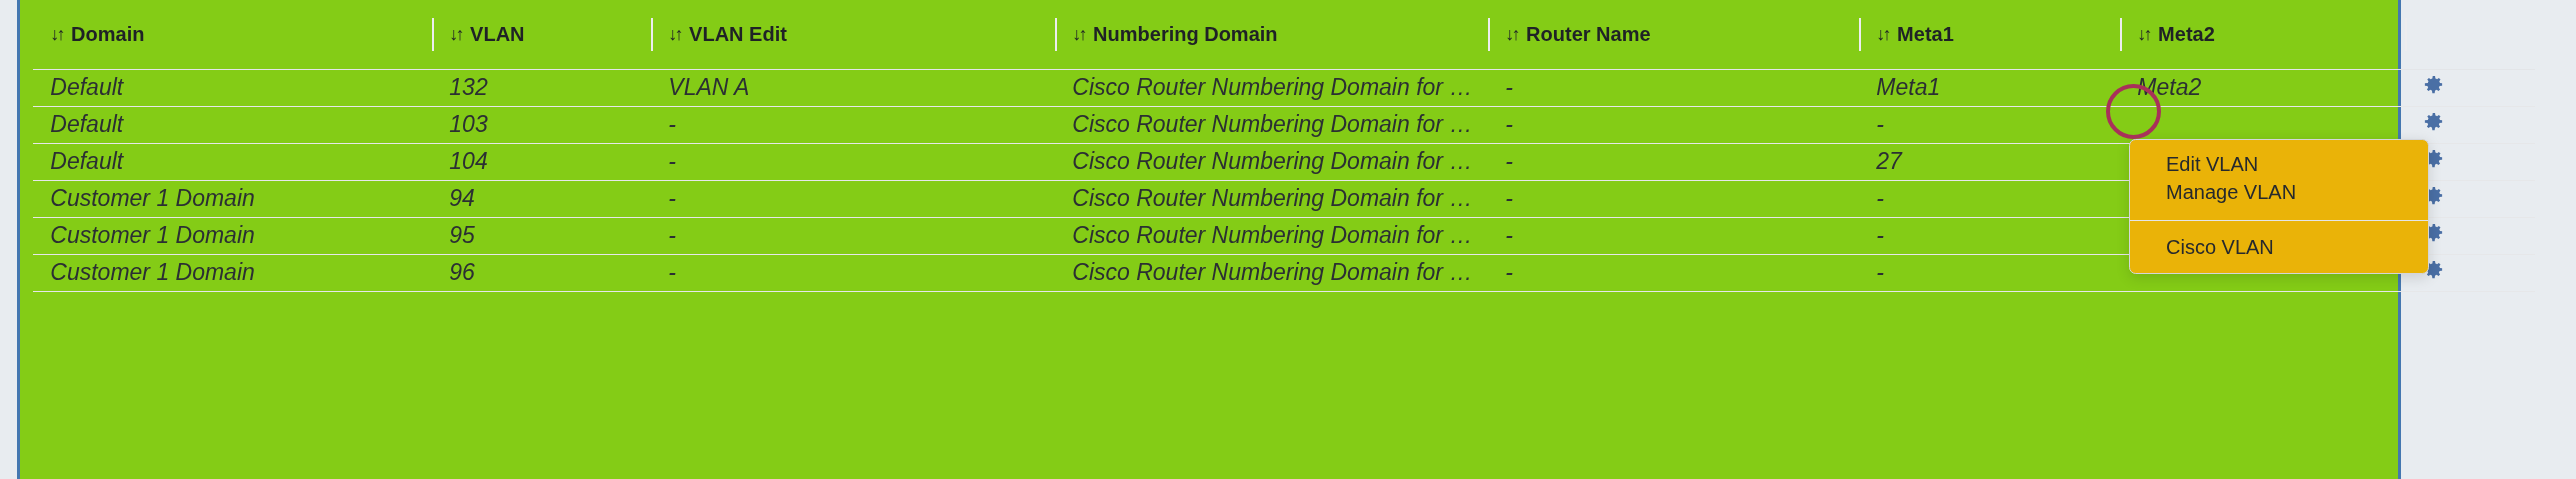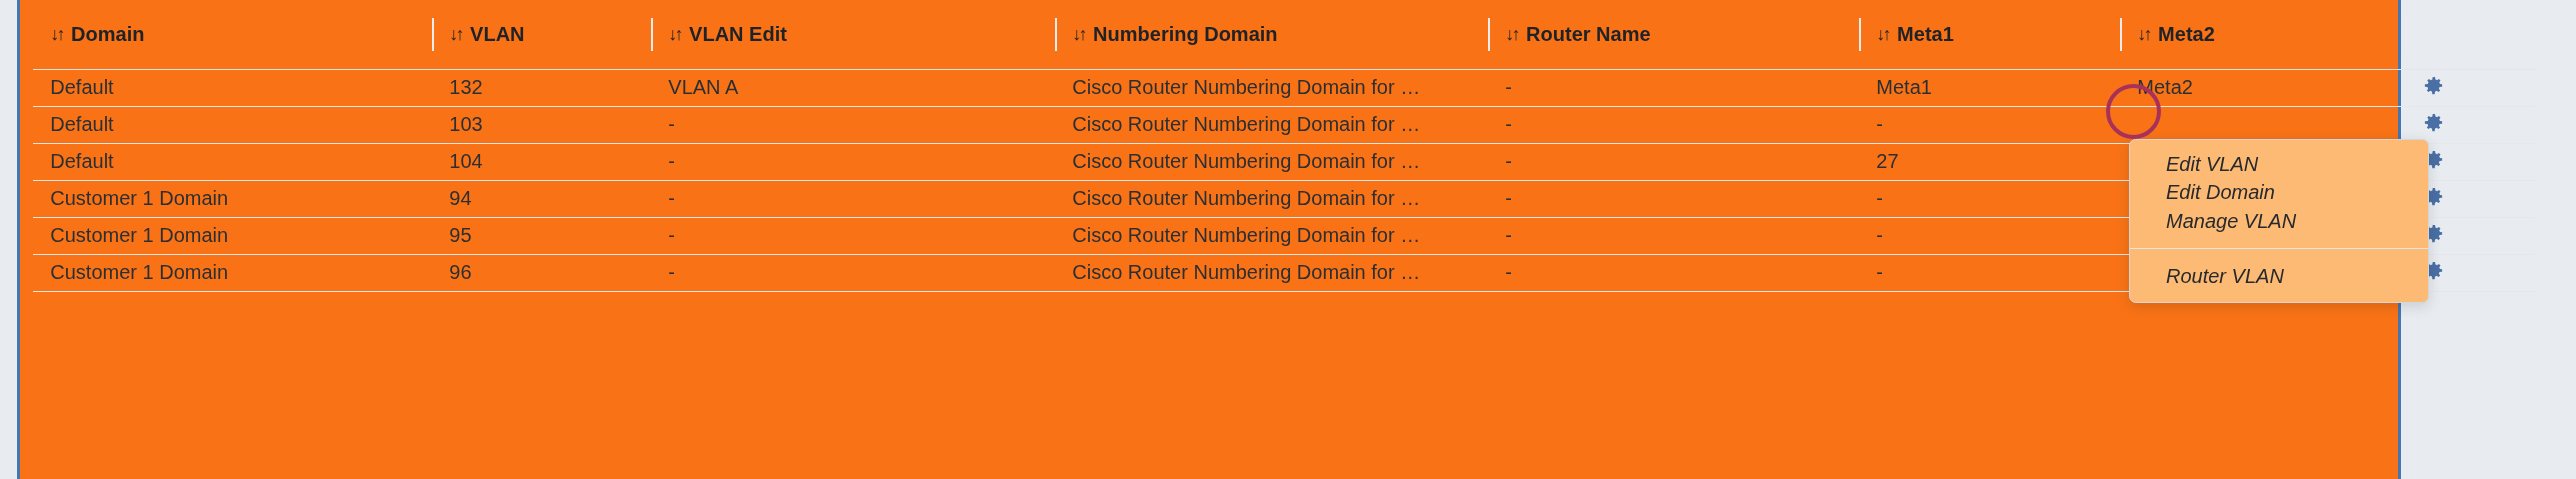--- a/index.html
+++ b/index.html
@@ -7,21 +7,21 @@
     width:2576px;height:479px;
     background:#e8ecf0;
     font-family:"Liberation Sans", sans-serif;
     overflow:hidden;
     position:relative;
   }
   .page-frame{
     position:absolute;
     left:17px; top:0;
     width:2384px; height:479px;
-    background:#f97316;
+    background:#84cc16;
     border-left:3.8px solid #4477b0;
     border-right:3.8px solid #4477b0;
     box-sizing:border-box;
     padding-left:29px;
   }
   .table-wrap{
     position:absolute;
     left:0; top:0;
     width:100%; height:100%;
   }
@@ -59,24 +59,25 @@
     display:inline-block;
     font-size:18px;
     font-weight:normal;
     letter-spacing:-2.9px;
     margin-right:8.6px;
     color:#1f2226;
     vertical-align:1px;
   }
   tbody td{
     height:37px;
-    font-size:20px;
+    font-size:23px;
     color:#2b2f33;
     border-bottom:1px solid #e6e7e9;
     font-weight:normal;
+    font-style:italic;
   }
   tbody tr:last-child td{border-bottom:1px solid #e6e7e9;}
   .col-domain{width:399px;}
   .col-vlan{width:219px;}
   .col-vlanname{width:404px;}
   .col-numdomain{width:433px;}
   .col-router{width:371px;}
   .col-meta1{width:261px;}
   .col-meta2{width:285px;}
   .col-actions{width:130px;}
@@ -92,28 +93,27 @@
     font-size:22px;
     cursor:pointer;
   }
   .gear svg{display:block;width:23px;height:23px;}
 
   
   .dropdown-menu{
     position:absolute;
     left:2129px; top:139px;
     width:300px;
-    background:#fdba74;
+    background:#eab308;
     border:1px solid #d4d6d9;
     border-radius:6.7px;
     box-shadow:0 3.8px 13.3px rgba(0,0,0,.13);
     padding:9.5px 0 11.4px 0;
     box-sizing:border-box;
     z-index:30;
-    font-style:italic;
   }
   .dropdown-menu .menu-item{
     font-size:20px;
     color:#26292d;
     line-height:28.5px;
     padding:0 15px 0 36px;
     cursor:pointer;
     white-space:nowrap;
   }
   .dropdown-menu .menu-divider{
@@ -279,20 +279,19 @@
             </span>
           </td>
         </tr>
       </tbody>
     </table>
   </div>
 </div>
 
 <div class="dropdown-menu">
   <div class="menu-item">Edit VLAN</div>
-  <div class="menu-item">Edit Domain</div>
   <div class="menu-item">Manage VLAN</div>
   <div class="menu-divider"></div>
-  <div class="menu-item">Router VLAN</div>
+  <div class="menu-item">Cisco VLAN</div>
 </div>
 
 <div class="circle-annotation"></div>
 
 
 </body></html>

